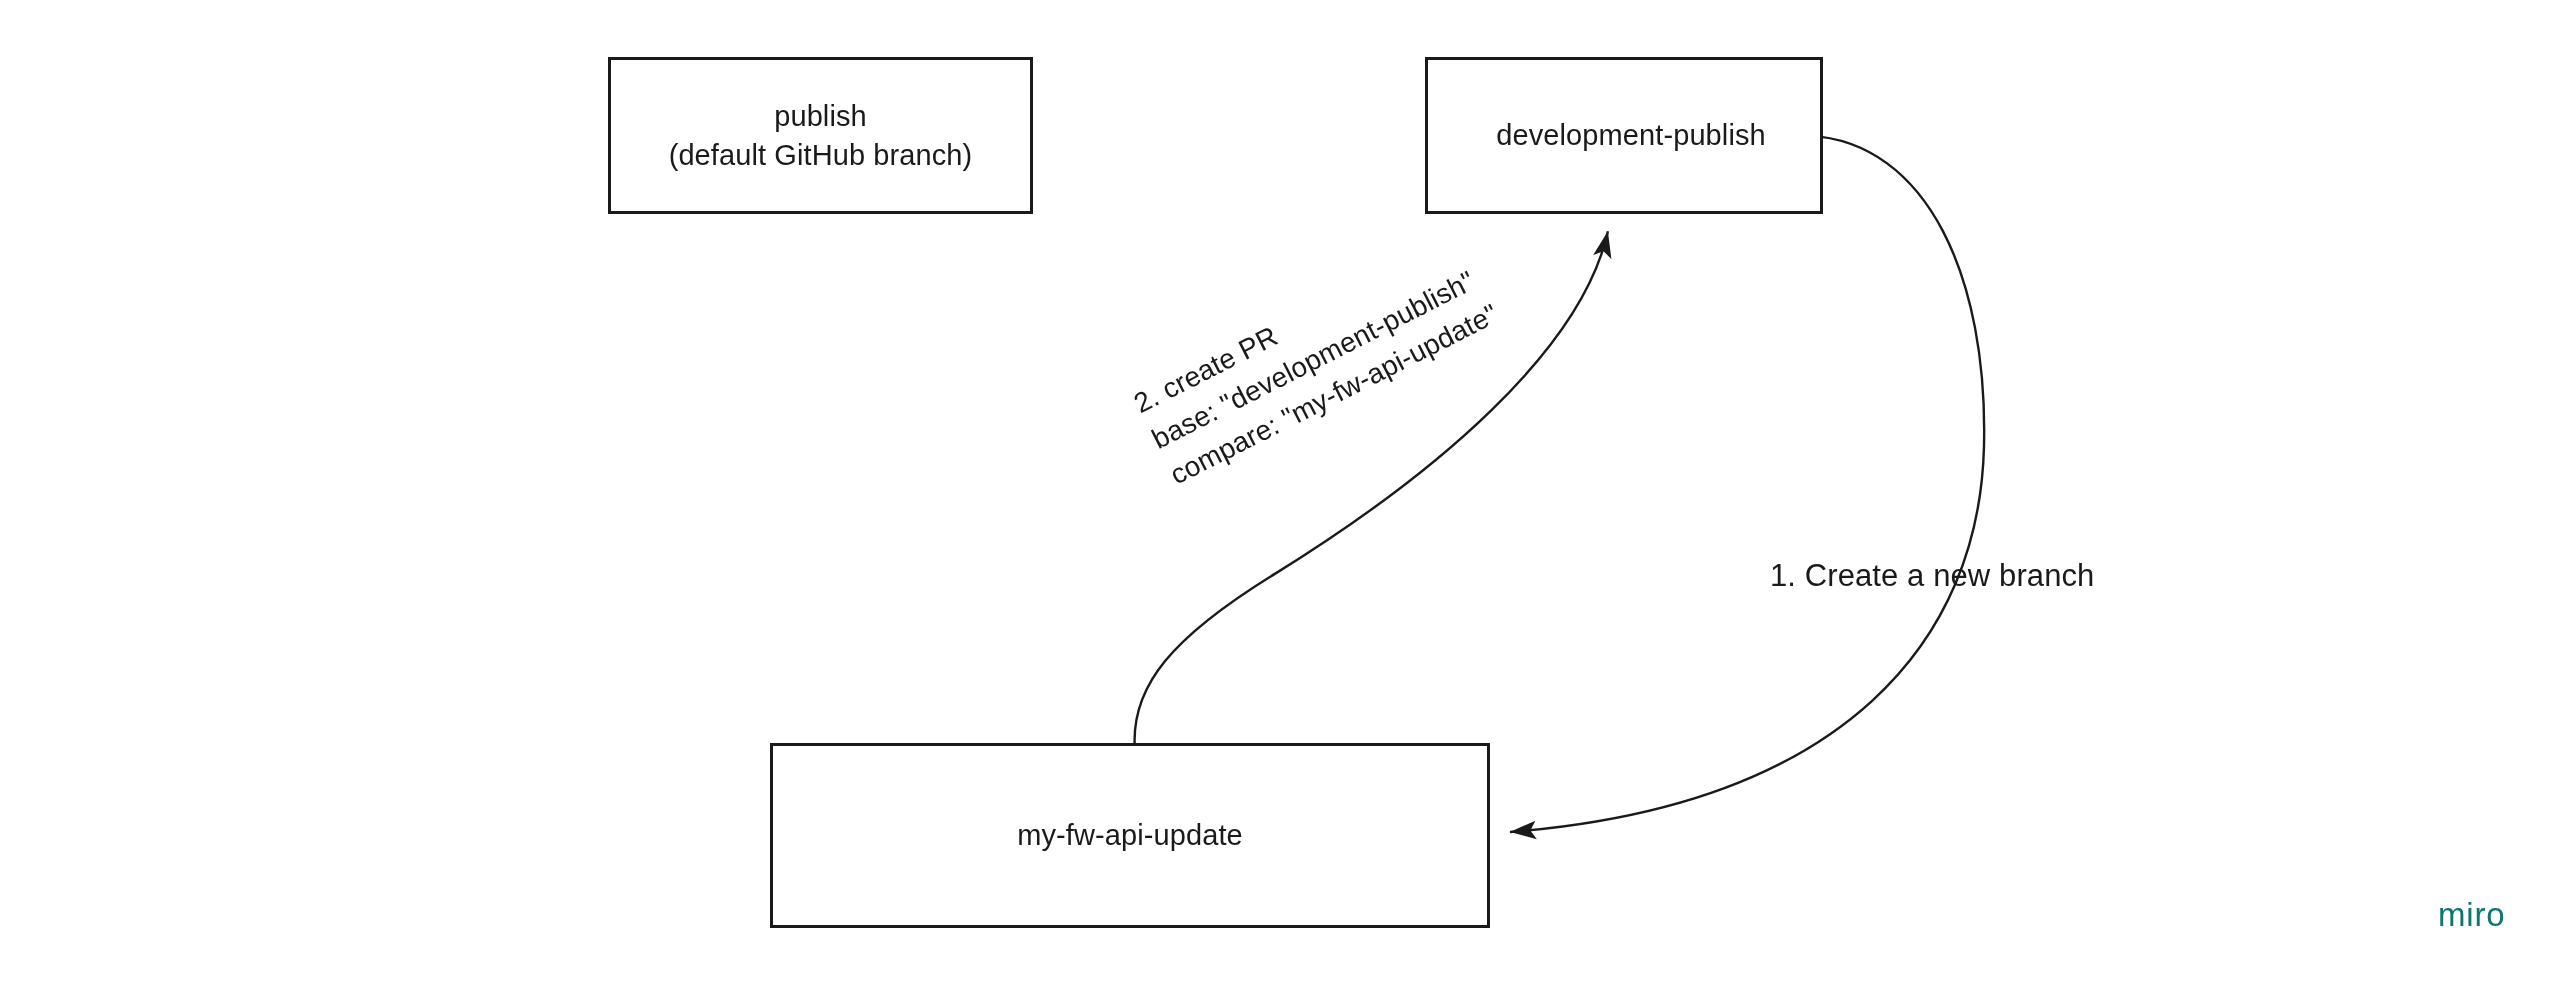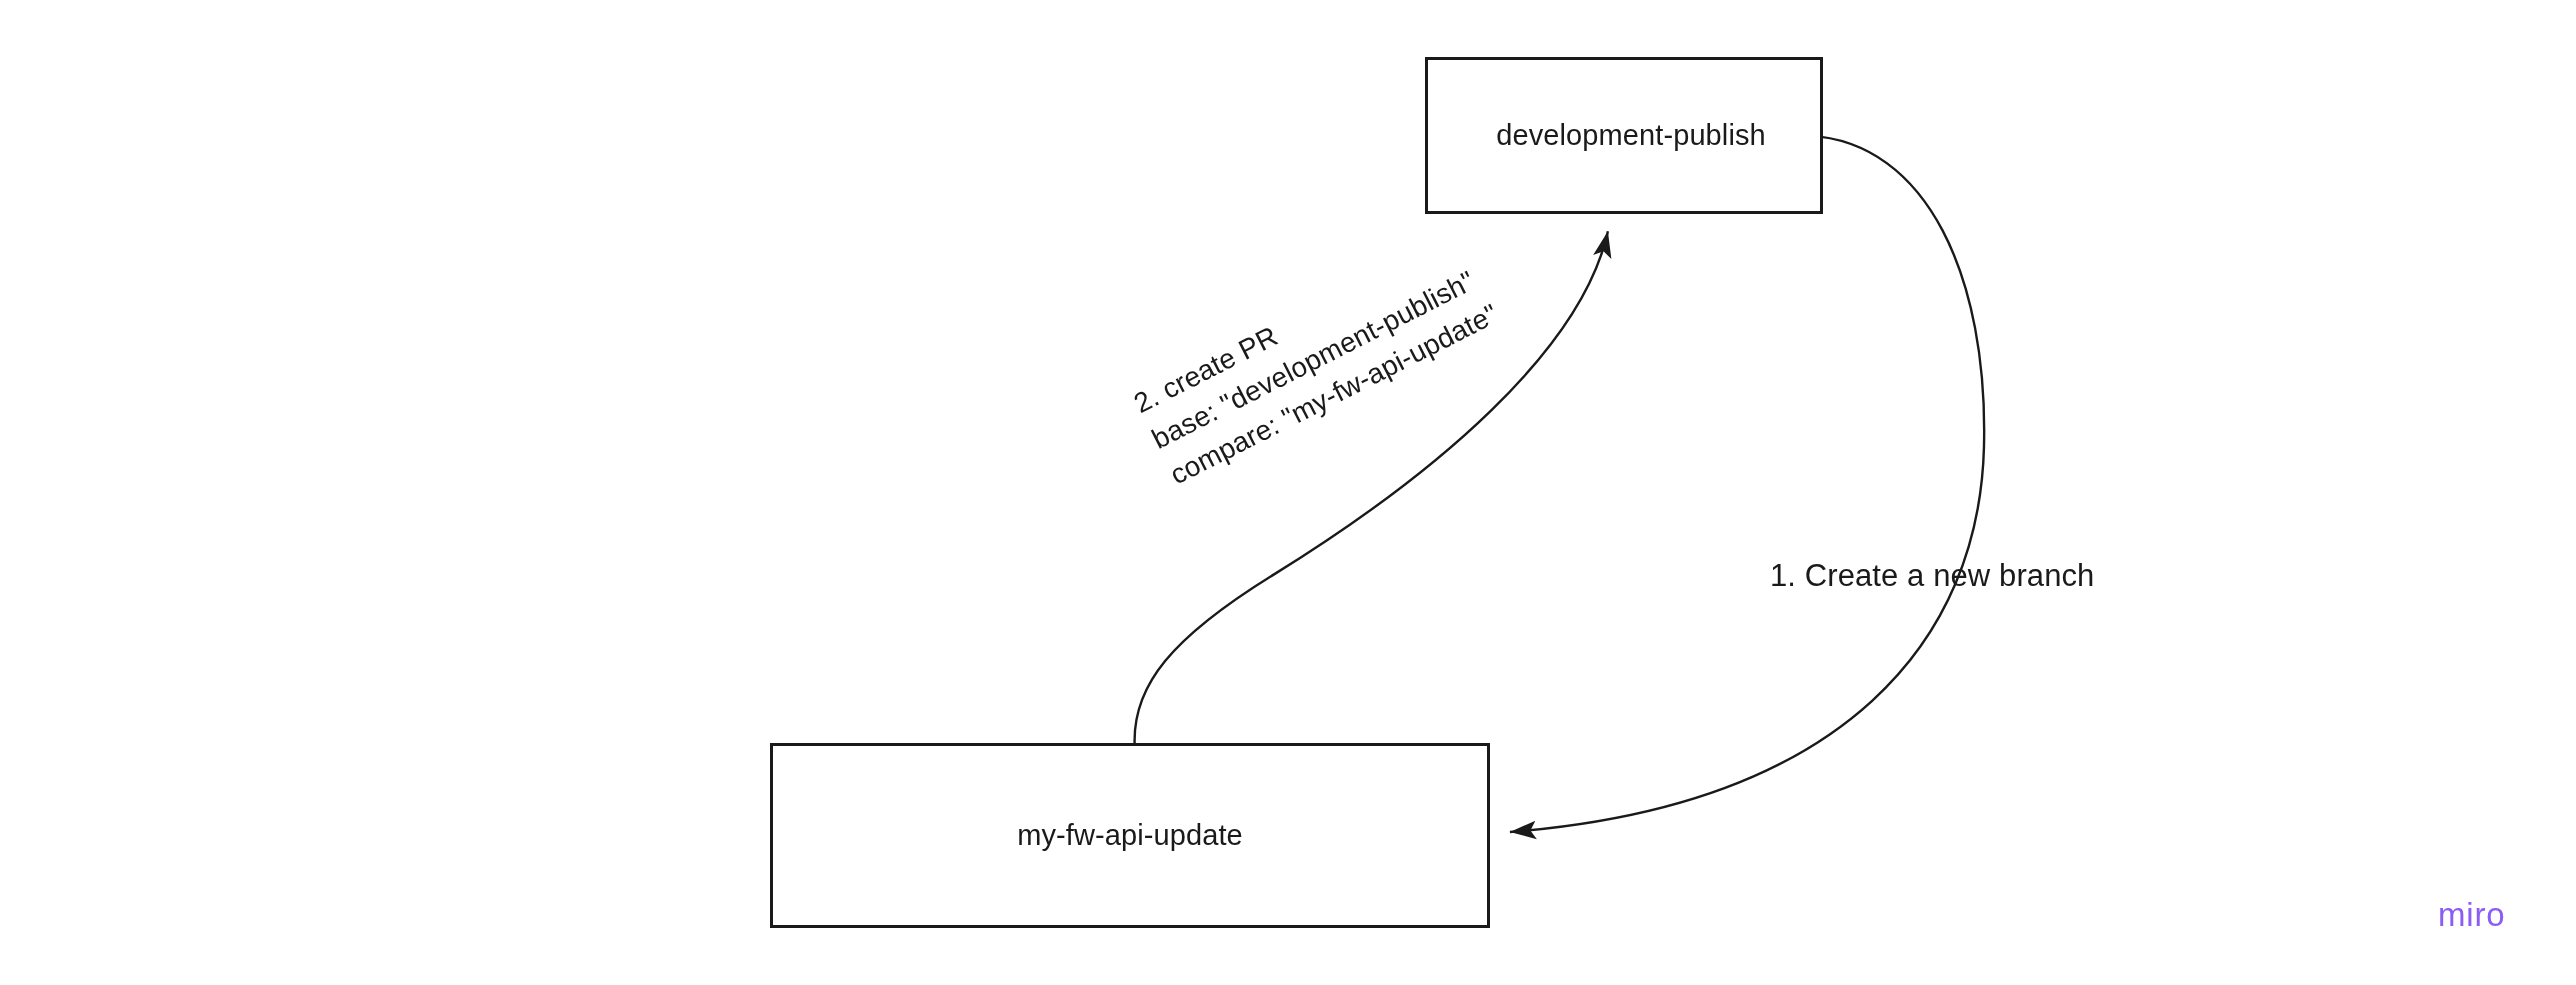--- a/index.html
+++ b/index.html
@@ -89,21 +89,21 @@
     transform-origin: 0 0;
     font-size: 28px;
     line-height: 1.42;
   }
   #watermark-miro {
     position: absolute;
     left: 2438px;
     top: 896px;
     font-size: 33px;
     letter-spacing: 0.8px;
-    color: #8b5cf6;
+    color: #0f766e;
     font-weight: 400;
   }
 </style>
 </head>
 <body>
 
 <div id="canvas">
 
   <svg id="edge-layer" viewBox="0 0 3233 1237" width="2576" height="986" xmlns="http://www.w3.org/2000/svg">
     <defs>
@@ -113,20 +113,24 @@
       <marker id="arrowhead-up" markerWidth="13" markerHeight="13" refX="11" refY="5" orient="auto" markerUnits="strokeWidth">
         <path d="M 11 5 L 0 1.1 L 2.4 5 L 0 8.9 Z" fill="#1a1a1a"></path>
       </marker>
     </defs>
 
     <path class="edge-path" marker-end="url(#arrowhead-left)" d="M 2270 170 C 2420 178, 2495 350, 2490 560 C 2484 800, 2320 1010, 1895 1044"></path>
 
     <path class="edge-path" marker-end="url(#arrowhead-up)" d="M 1424 933 C 1422 860, 1470 800, 1600 720 C 1800 596, 1985 440, 2018 290"></path>
   </svg>
 
+  <div class="node" id="node-publish">
+    <span class="node-label">publish
+(default GitHub branch)</span>
+  </div>
 
   <div class="node" id="node-development-publish">
     <span class="node-label">development-publish</span>
   </div>
 
   <div class="node" id="node-my-fw-api-update">
     <span class="node-label">my-fw-api-update</span>
   </div>
 
   <div class="edge-label" id="edge-label-create-branch">1. Create a new branch</div>

